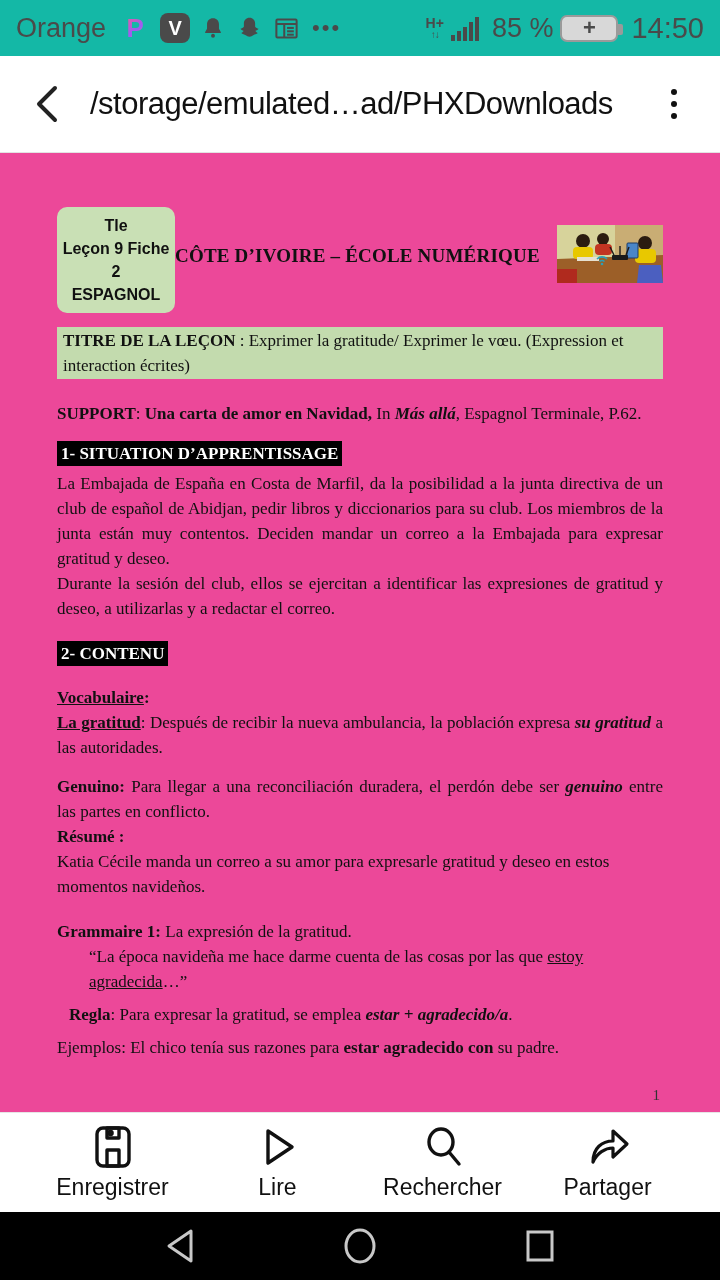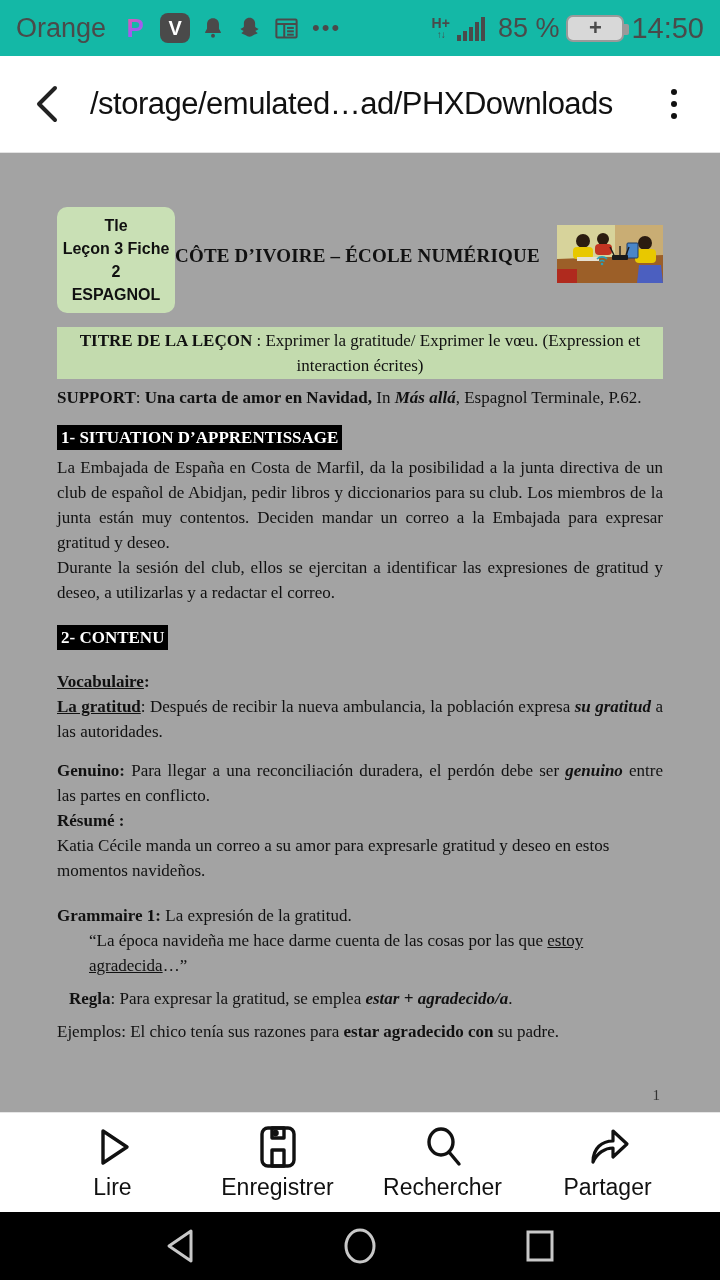--- a/index.html
+++ b/index.html
@@ -16,40 +16,40 @@
   .v-tile { width:30px; height:30px; border-radius:8px; background:#4a4a4a; color:#fff; font-weight:bold; font-size:20px; display:flex; align-items:center; justify-content:center; }
   .dots-more { color:#4a4a4a; font-size:22px; letter-spacing:2px; margin-left:2px; }
   .sb-right { margin-left:auto; display:flex; align-items:center; gap:7px; }
   .hplus { display:flex; flex-direction:column; align-items:center; line-height:1; color:#4a4a4a; }
   .hplus .h { font-size:14px; font-weight:bold; }
   .hplus .arr { font-size:10px; letter-spacing:-1px; }
   .pct { font-size:27px; color:#4a4a4a; }
   .battery { position:relative; width:58px; height:27px; border:2px solid #9a9a9a; border-radius:7px; background:#d8d8d8; display:flex; align-items:center; justify-content:center; }
   .battery .plus { color:#4a4a4a; font-size:22px; font-weight:bold; line-height:1; }
   .battery .nub { position:absolute; right:-7px; top:7px; width:5px; height:11px; background:#9a9a9a; border-radius:0 2px 2px 0; }
-  .time { font-size:29px; color:#4a4a4a; }
+  .time { font-size:29px; color:#4a4a4a; margin-left:6px; }
 
   
   .toolbar { height:96px; display:flex; align-items:center; padding:0 24px; background:#fff; flex:0 0 auto; }
   .back-btn { width:44px; height:44px; display:flex; align-items:center; justify-content:center; }
   .tb-title { font-size:31px; font-weight:normal; color:#111; margin-left:22px; letter-spacing:-0.5px; white-space:nowrap; overflow:hidden; flex:1; }
   .menu-btn { width:44px; height:44px; display:flex; flex-direction:column; align-items:center; justify-content:center; gap:6px; }
   .menu-btn i { width:6px; height:6px; border-radius:50%; background:#111; }
   .tb-divider { height:1px; background:#e3e3e3; flex:0 0 auto; }
 
   
-  .page { flex:1 1 auto; overflow:hidden; background:#a3a3a3; padding:54px 57px 0 57px; position:relative;
+  .page { flex:1 1 auto; overflow:hidden; background:#ec4899; padding:54px 57px 0 57px; position:relative;
           font-family:"Liberation Serif", serif; font-size:17px; line-height:25px; color:#111; }
   .doc-header { display:flex; align-items:flex-start; margin-bottom:14px; }
   .lesson-box { width:118px; min-height:78px; background:#c9e0b5; border-radius:10px; padding:7px 4px;
                 text-align:center; font-family:"Liberation Sans", sans-serif; font-weight:bold; font-size:16px; line-height:23px; color:#111; }
   .doc-title { flex:1; text-align:left; font-weight:bold; font-size:19px; padding-top:36px; letter-spacing:0.2px; }
   .illustration { width:106px; height:58px; margin-top:18px; flex:0 0 auto; }
   .competence { background:#fdf2cf; text-align:center; padding:3px 8px; margin-bottom:22px; }
-  .titre { background:#c3dbae; padding:1px 6px; margin-bottom:6px;text-align:center; }
+  .titre { background:#c3dbae; padding:1px 6px; margin-bottom:22px; }
   .support { margin-bottom:15px; }
   .sec-head { display:inline-block; background:#000; color:#fff; font-weight:bold; padding:0 4px; margin-bottom:5px; }
   .just { text-align:justify; }
   .gap8 { height:8px; } .gap14 { height:14px; } .gap20 { height:20px; }
   .quote { padding-left:32px; }
   .regla { text-indent:12px; }
   .page-number { position:absolute; right:60px; bottom:4px; font-size:15px; color:#333; }
   .bold { font-weight:bold; }
 
   
@@ -131,21 +131,21 @@
       <i></i>
     </span>
 </div>
 <div class="tb-divider"></div>
 
 <div class="page">
 
   <div class="doc-header">
     <div class="lesson-box">
       <div>Tle</div>
-      <div>Leçon 3 Fiche 2</div>
+      <div>Leçon 9 Fiche 2</div>
       <div>ESPAGNOL</div>
     </div>
     <div class="doc-title">CÔTE D’IVOIRE – ÉCOLE NUMÉRIQUE</div>
     <svg class="illustration" viewBox="0 0 106 58">
       <rect x="0" y="0" width="106" height="58" fill="#d7d39b"></rect>
       <rect x="58" y="0" width="48" height="58" fill="#c9ad74"></rect>
       <path d="M0 34 L106 30 L106 58 L0 58 Z" fill="#9c5f28"></path>
       <rect x="0" y="44" width="20" height="14" fill="#b02a1e"></rect>
       <circle cx="26" cy="16" r="7" fill="#2b1c10"></circle>
       <rect x="16" y="22" width="20" height="12" rx="4" fill="#e8c800"></rect>
@@ -193,32 +193,32 @@
   <div class="regla"><span style="font-weight: bold;">Regla</span><span>: Para expresar la gratitud, se emplea </span><span style="font-weight: bold; font-style: italic;">estar + agradecido/a</span><span>.</span></div>
   <div class="gap8"></div>
   <div><span>Ejemplos: El chico tenía sus razones para </span><span style="font-weight: bold;">estar agradecido con</span><span> su padre.</span></div>
 
   <div class="page-number">1</div>
 </div>
 
 <div class="bottom-bar">
   <div class="bb-item">
     <svg width="48" height="46" viewBox="0 0 48 46" fill="none" stroke="#111" stroke-width="3.4" stroke-linejoin="round">
-        <path d="M14 7 L38 23 L14 39 Z"></path>
-      </svg>
-    <span class="bb-label">Lire</span>
-  </div>
-  <div class="bb-item">
-    <svg width="48" height="46" viewBox="0 0 48 46" fill="none" stroke="#111" stroke-width="3.4" stroke-linejoin="round">
         <rect x="8" y="4" width="32" height="38" rx="6"></rect>
         <rect x="18" y="4" width="12" height="10"></rect>
         <circle cx="21.5" cy="9" r="1.6" fill="#111"></circle>
         <rect x="18" y="26" width="12" height="16"></rect>
       </svg>
     <span class="bb-label">Enregistrer</span>
+  </div>
+  <div class="bb-item">
+    <svg width="48" height="46" viewBox="0 0 48 46" fill="none" stroke="#111" stroke-width="3.4" stroke-linejoin="round">
+        <path d="M14 7 L38 23 L14 39 Z"></path>
+      </svg>
+    <span class="bb-label">Lire</span>
   </div>
   <div class="bb-item">
     <svg width="48" height="46" viewBox="0 0 48 46" fill="none" stroke="#111" stroke-width="3.4" stroke-linecap="round">
         <ellipse cx="22" cy="18" rx="12" ry="13"></ellipse>
         <line x1="30" y1="28" x2="40" y2="40"></line>
       </svg>
     <span class="bb-label">Rechercher</span>
   </div>
   <div class="bb-item">
     <svg width="48" height="46" viewBox="0 0 48 46" fill="none" stroke="#111" stroke-width="3.2" stroke-linejoin="round">

